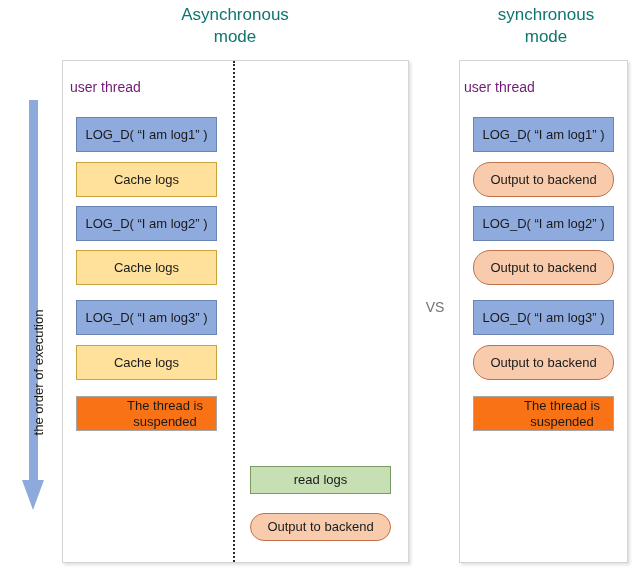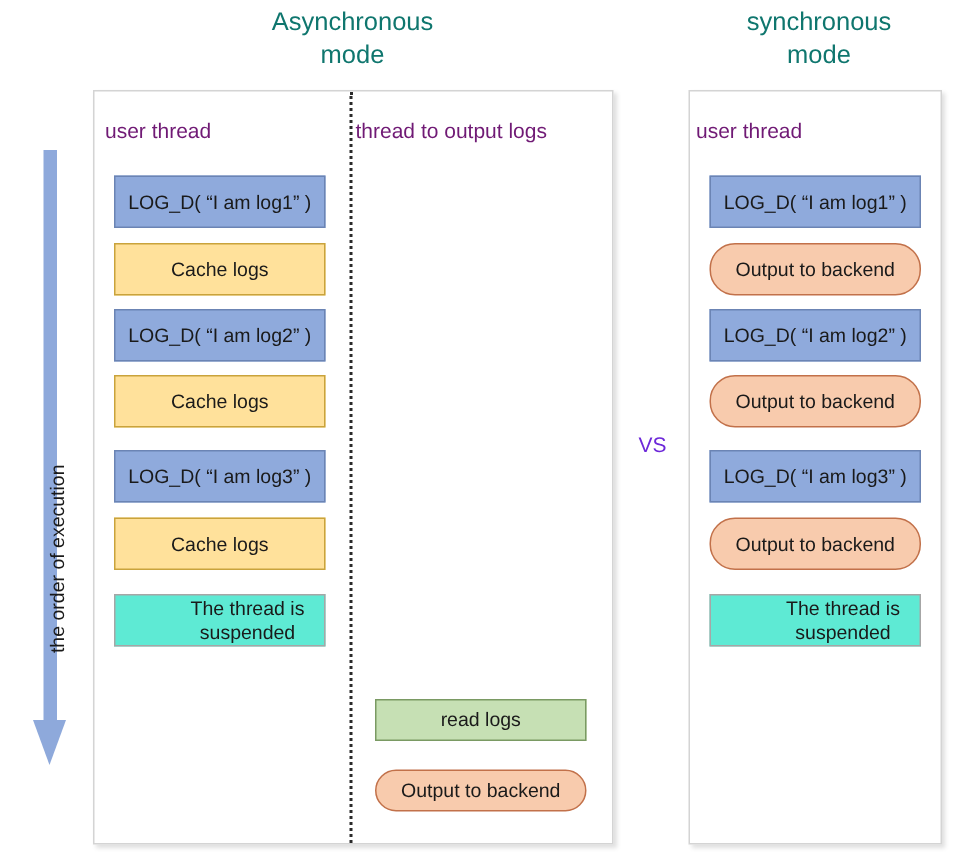--- a/index.html
+++ b/index.html
@@ -79,35 +79,35 @@
     font-size: 13px;
     line-height: 16px;
     color: #1a1a1a;
     white-space: pre-line;
     padding: 0 3px;
   }
   .block.blue   { background: #8faadc; border-color: #6b84b4; }
   .block.yellow { background: #ffe19b; border-color: #c9a33c; }
   .block.orange { background: #f8cbad; border-color: #c2714a; border-radius: 17px; }
   .block.green  { background: #c6e0b4; border-color: #7a9a63; }
-  .block.gray   { background: #5eead4; border-color: #a6a6a6; padding-left: 40px; }
+  .block.gray   { background: #f97316; border-color: #a6a6a6; padding-left: 40px; }
 
   .col-async-user   { left: 76px;  width: 141px; height: 35px; }
   .col-async-output { left: 250px; width: 141px; height: 28px; }
   .col-sync-user    { left: 473px; width: 141px; height: 35px; }
 
   
   #vs-label {
     position: absolute;
     left: 415px;
-    top: 288px;
+    top: 299px;
     width: 40px;
     text-align: center;
     font-size: 14px;
-    color: #6d28d9;
+    color: #737373;
   }
 
   
   #execution-order-arrow {
     position: absolute;
     left: 22px;
     top: 100px;
     width: 22px;
     height: 410px;
   }
@@ -158,21 +158,20 @@
     <div class="head"></div>
     <div id="execution-order-label">the order of execution</div>
   </div>
 
   <div class="panel" id="async-panel">
     <div class="panel-divider"></div>
   </div>
 
   <div class="lane-header" id="async-lane-user">user thread</div>
 
-  <div class="lane-header" id="async-lane-output">thread to output logs</div>
 
   <div class="block blue col-async-user" style="top:117px">LOG_D( “I am log1” )</div>
 
   <div class="block yellow col-async-user" style="top:162px">Cache logs</div>
 
   <div class="block blue col-async-user" style="top:206px">LOG_D( “I am log2” )</div>
 
   <div class="block yellow col-async-user" style="top:250px">Cache logs</div>
 
   <div class="block blue col-async-user" style="top:300px">LOG_D( “I am log3” )</div>

